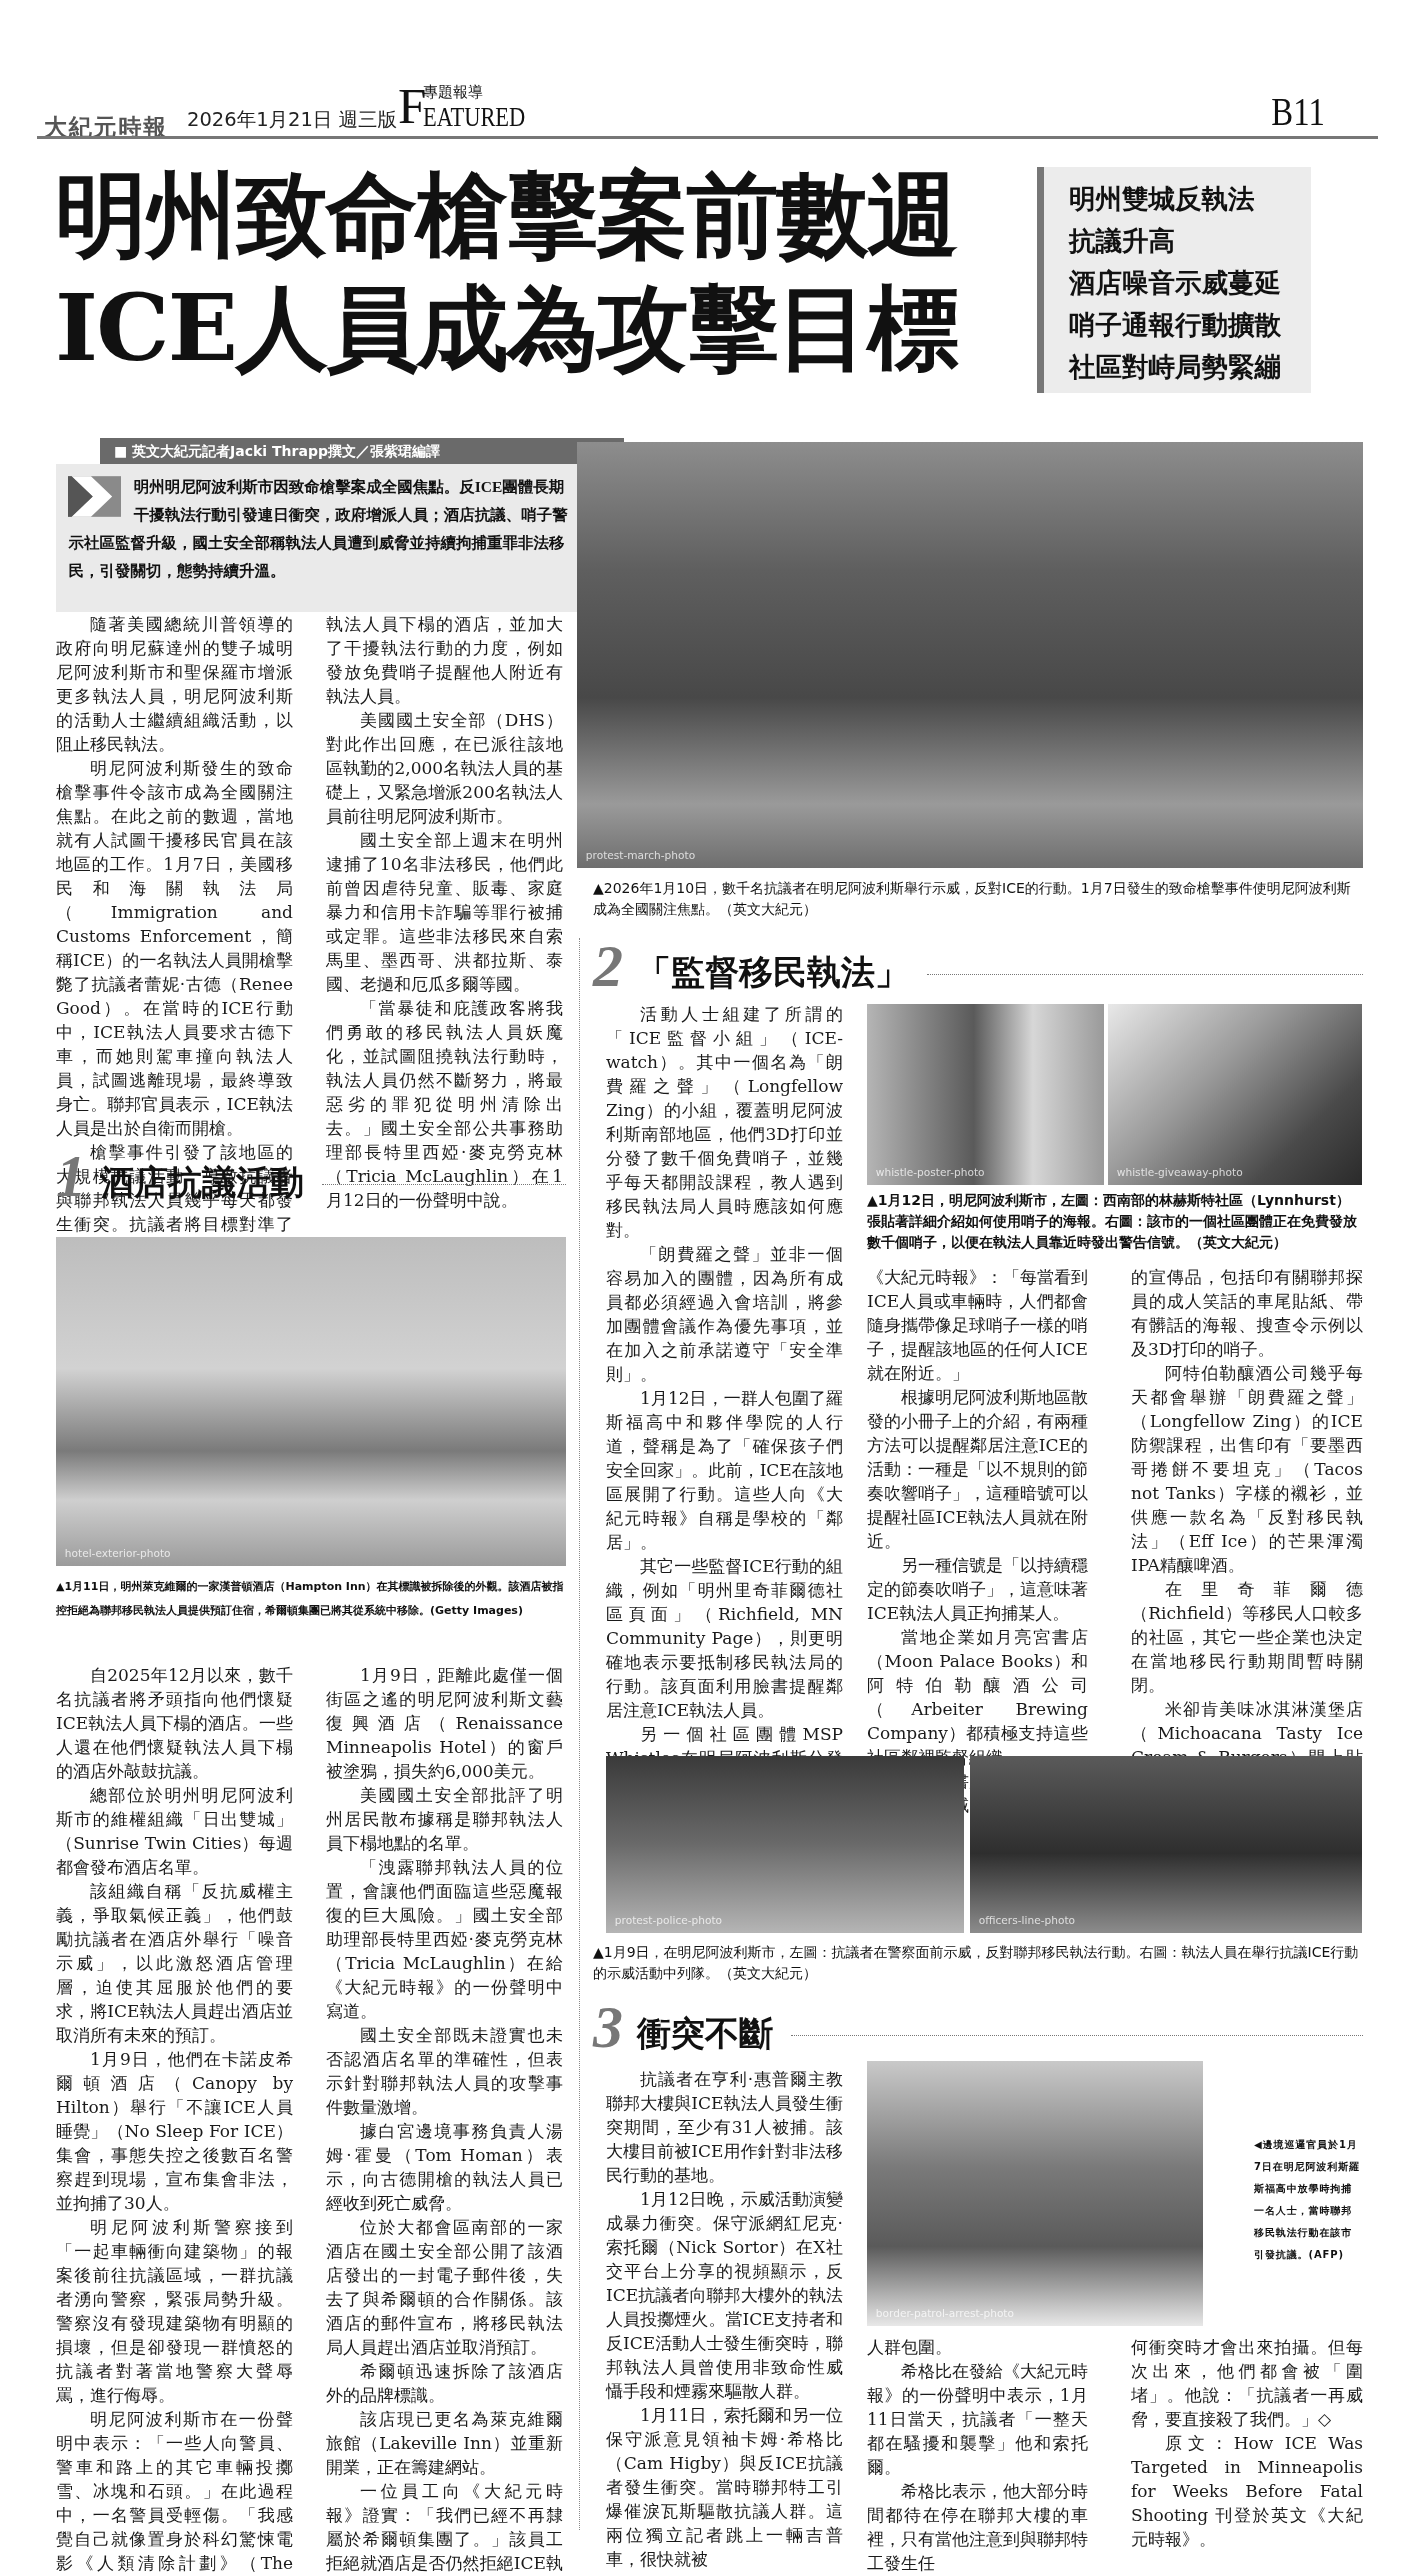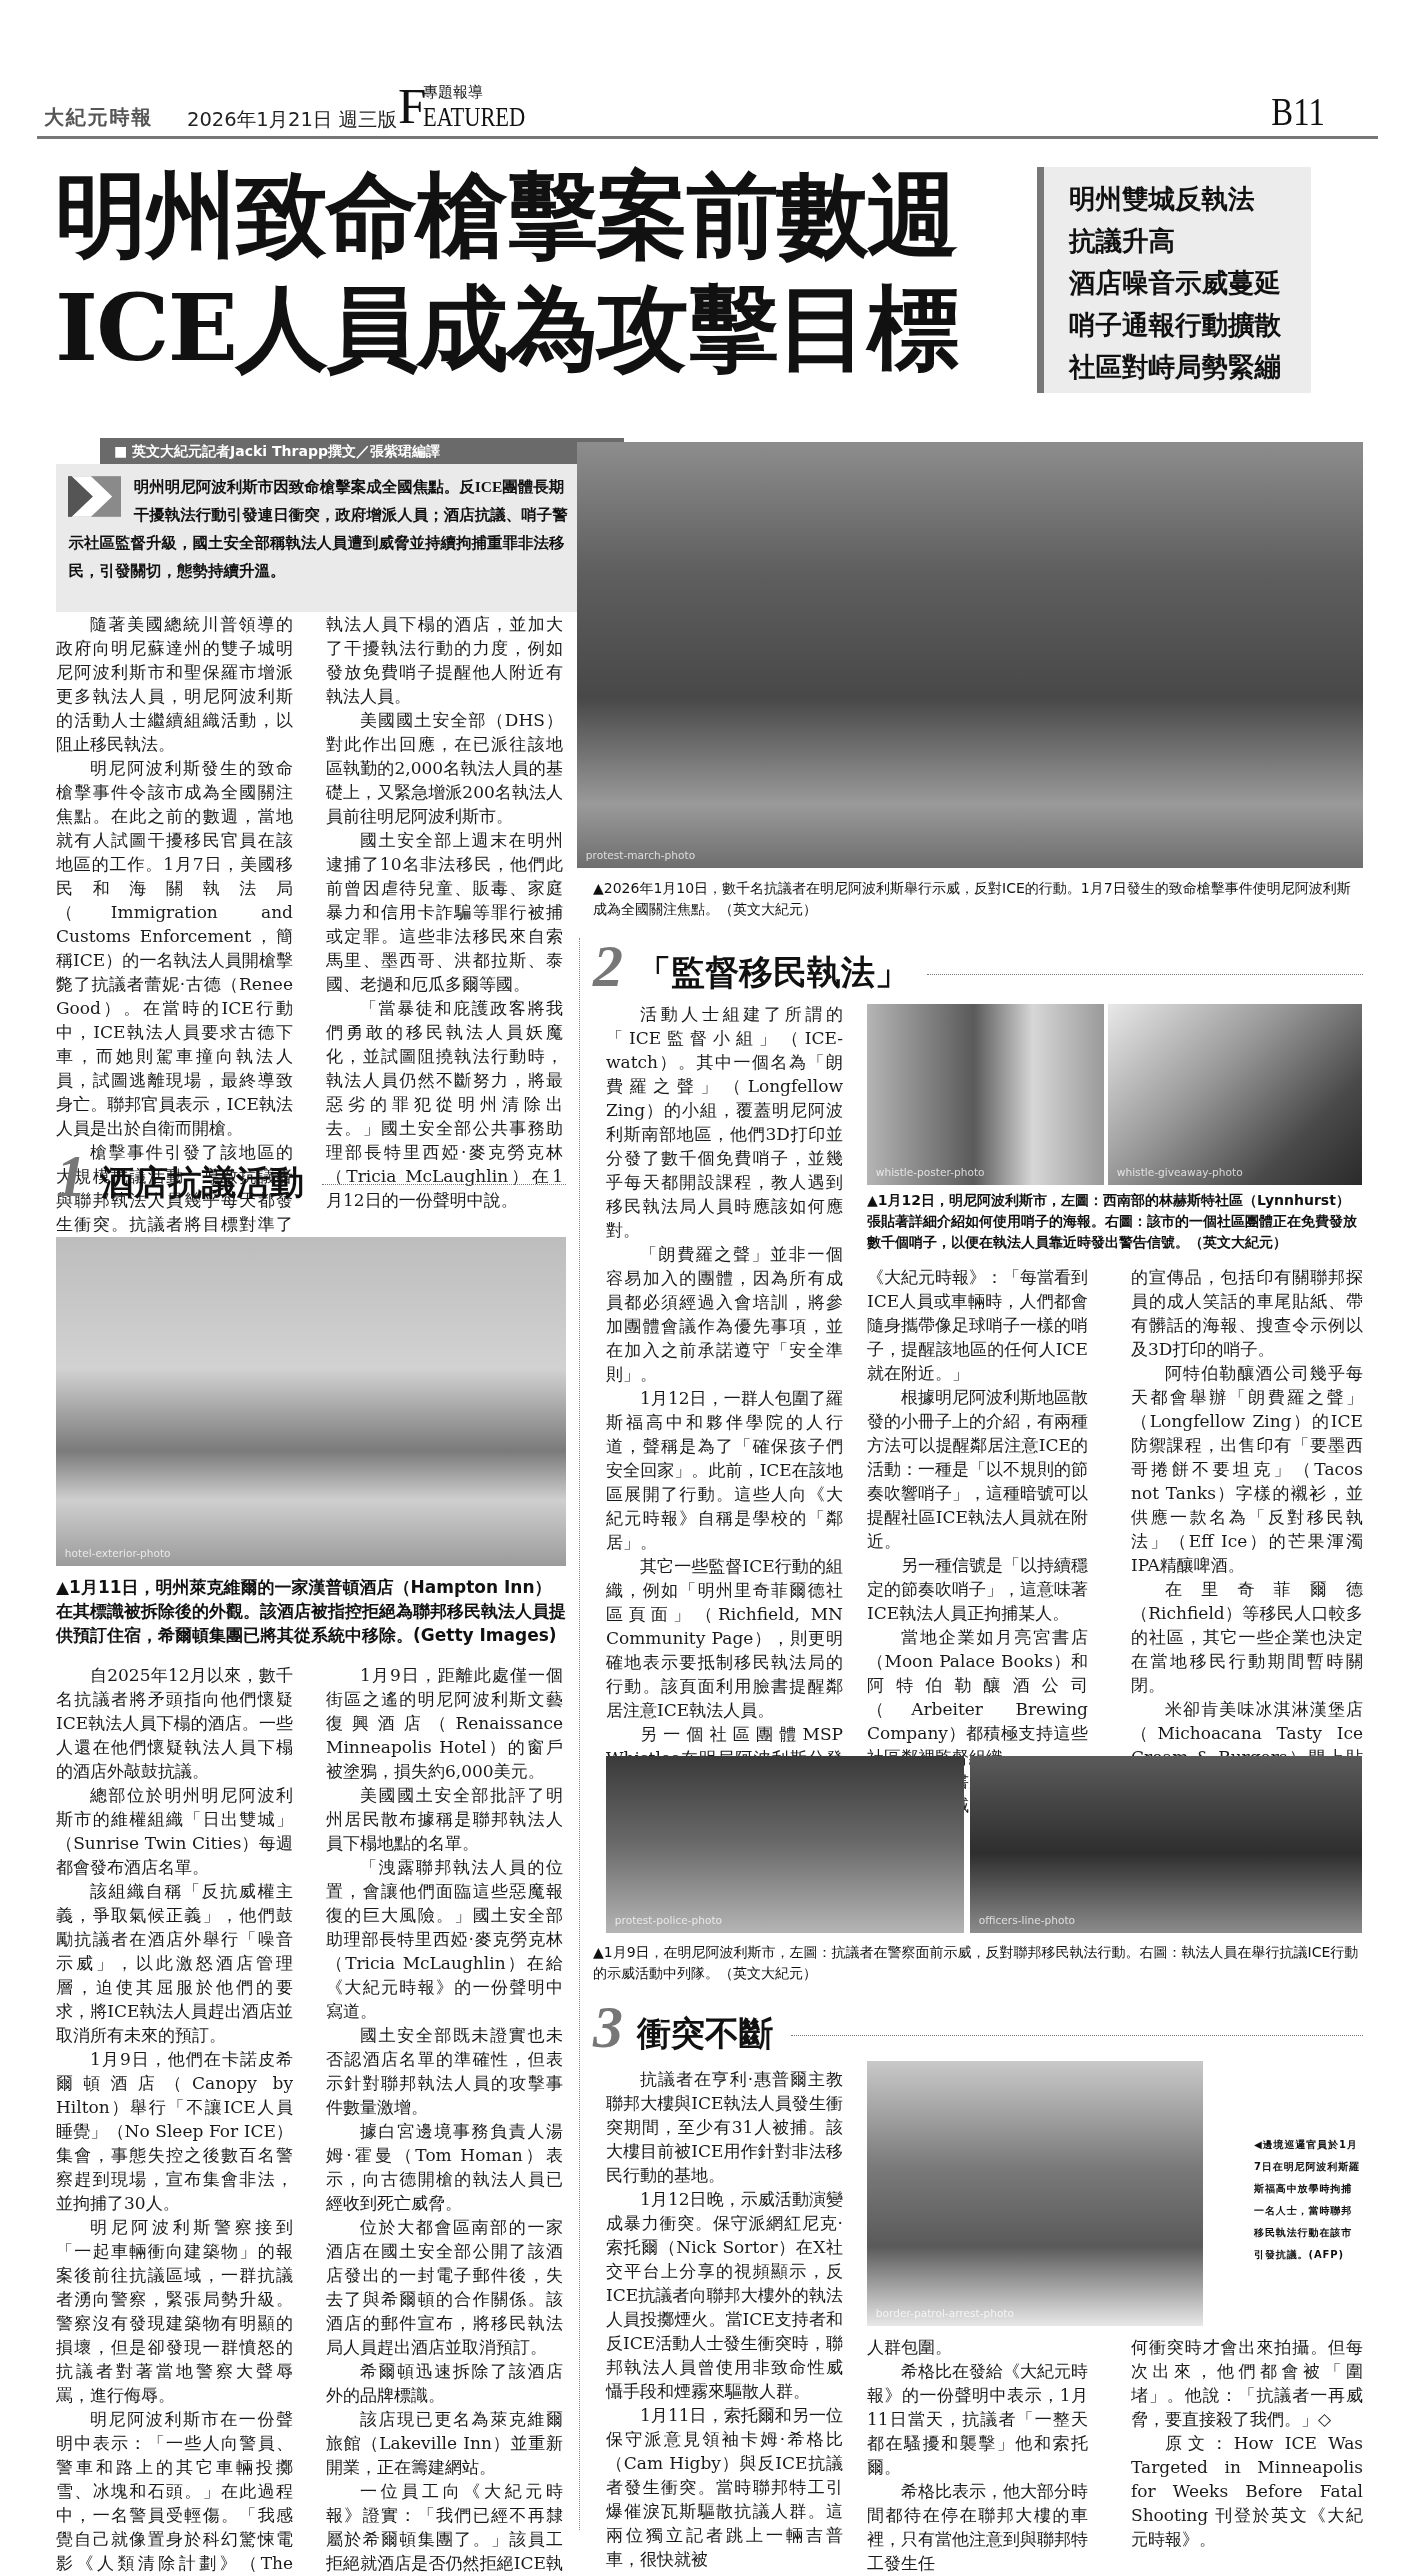--- a/index.html
+++ b/index.html
@@ -1,21 +1,21 @@
 <!DOCTYPE html>
 <html style="font-size:14px"><head>
 <meta charset="utf-8">
 <style>
   * { box-sizing: border-box; margin: 0; padding: 0; }
   html, body { width: 1415px; height: 2576px; background: #ffffff; overflow: hidden; }
   body { position: relative; font-family: "DejaVu Serif", "Liberation Serif", serif; color: #111; }
   .abs { position: absolute; }
 
   
-  .masthead-logo { left: 44px; top: 104px; font-family: "DejaVu Sans", sans-serif; font-weight: bold; font-size: 20px; color: #555; letter-spacing: 1.8px; }
+  .masthead-logo { left: 44px; top: 112px; font-family: "DejaVu Sans", sans-serif; font-weight: bold; font-size: 23px; color: #555; letter-spacing: 1.8px; text-decoration: underline; }
   .masthead-date { left: 143px; top: 106px; font-family: "DejaVu Sans", sans-serif; font-size: 19.5px; color: #222; margin-left: 44px; }
   .featured { left: 398px; top: 81px; width: 177px; height: 53px; }
   .featured .bigF { position: absolute; left: 0; top: 0; font-family: "Liberation Serif", serif; font-size: 51px; line-height: 51px; }
   .featured .cn { position: absolute; left: 25px; top: 1.8px; font-family: "DejaVu Sans", sans-serif; font-size: 15px; }
   .featured .en { position: absolute; left: 25px; top: 21px; font-family: "Liberation Serif", serif; font-size: 27.4px; letter-spacing: 0px; transform: scaleX(0.82); transform-origin: left; }
   .page-num { right: 90px; top: 87px; font-family: "Liberation Serif", serif; font-size: 41px; transform: scaleX(0.8); transform-origin: right; }
   .rule-top2 { left: 37px; top: 136px; width: 1341px; height: 2.7px; background: #777; }
 
   
   .headline { left: 55px; top: 159px; width: 955px; font-family: "DejaVu Serif", serif; font-weight: bold; font-size: 92px; line-height: 113px; letter-spacing: -1.8px; }
@@ -32,21 +32,21 @@
   .photo-whistle-l { left: 867px; top: 1004px; width: 237px; height: 181px; background: linear-gradient(90deg,#b5b5b5 0%,#5a5a5a 45%,#d7d7d7 70%,#9a9a9a 100%); }
   .photo-whistle-r { left: 1108px; top: 1004px; width: 254px; height: 181px; background: linear-gradient(135deg,#e8e8e8 0%,#9a9a9a 40%,#4a4a4a 75%,#2a2a2a 100%); }
   .photo-protest-l { left: 606px; top: 1756px; width: 358px; height: 177px; background: linear-gradient(180deg,#3a3a3a 0%,#6a6a6a 50%,#b5b5b5 100%); }
   .photo-protest-r { left: 970px; top: 1756px; width: 392px; height: 177px; background: linear-gradient(180deg,#5a5a5a 0%,#2e2e2e 55%,#8c8c8c 100%); }
   .photo-arrest { left: 867px; top: 2061px; width: 336px; height: 265px; background: linear-gradient(180deg,#c9c9c9 0%,#7a7a7a 40%,#5a5a5a 70%,#e8e8e8 100%); }
   .photo-label { position: absolute; left: 8.8px; bottom: 7px; font-family: "DejaVu Sans", sans-serif; font-size: 10.6px; color: rgba(255,255,255,0.75); }
 
   .caption { font-family: "DejaVu Sans", sans-serif; font-size: 14px; line-height: 21px; color: #111; }
   .cap-main { left: 593px; top: 878px; width: 770px; }
   .cap-whistle { left: 867px; top: 1190px; width: 495px; font-weight: bold; }
-  .cap-hotel { left: 56px; top: 1575px; width: 510px; font-size: 17px; line-height: 24px; font-weight: bold; }
+  .cap-hotel { left: 56px; top: 1575px; width: 510px; font-size: 11px; line-height: 24px; font-weight: bold; }
   .cap-protest { left: 593px; top: 1942px; width: 770px; }
   .cap-arrest { left: 1254px; top: 2134px; width: 106px; font-size: 10px; line-height: 22px; font-weight: bold; letter-spacing: 0.9px; }
 
   
   .sec-head { display: flex; align-items: flex-end; }
   .sec-num { font-family: "Liberation Serif", serif; font-style: italic; font-weight: bold; font-size: 60px; line-height: 53px; color: #777; margin-right: 14px; }
   .sec-title { font-family: "DejaVu Sans", sans-serif; font-weight: bold; font-size: 34px; line-height: 42px; white-space: nowrap; margin-top: 6px; }
   .sec-dots { flex: 1; border-bottom: 1.8px dotted #777; margin: 0 0 17.7px 17.7px; }
   .sec1 { left: 56px; top: 1150px; width: 510px; }
   .sec2 { left: 593px; top: 940px; width: 770px; }

